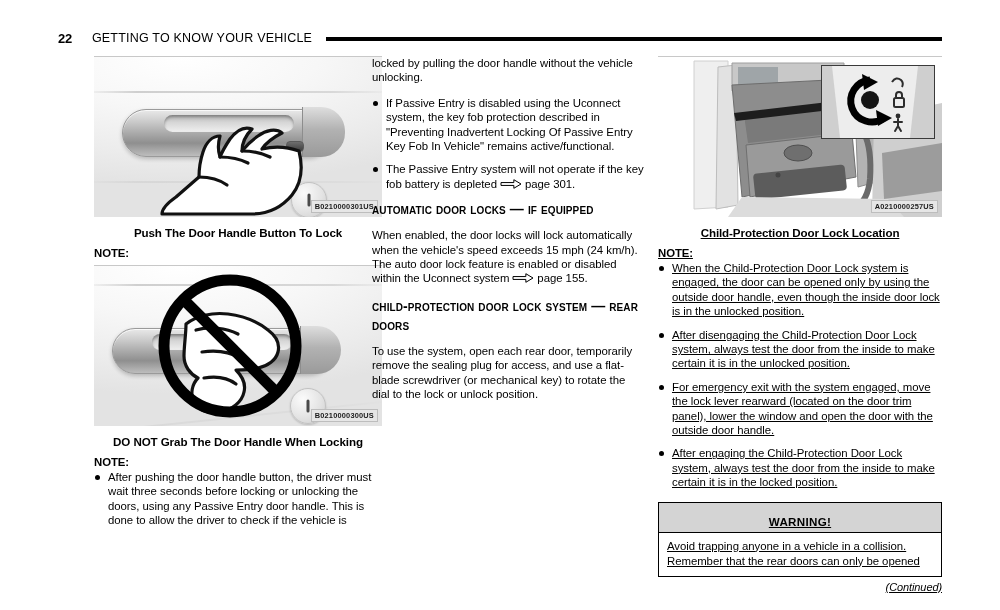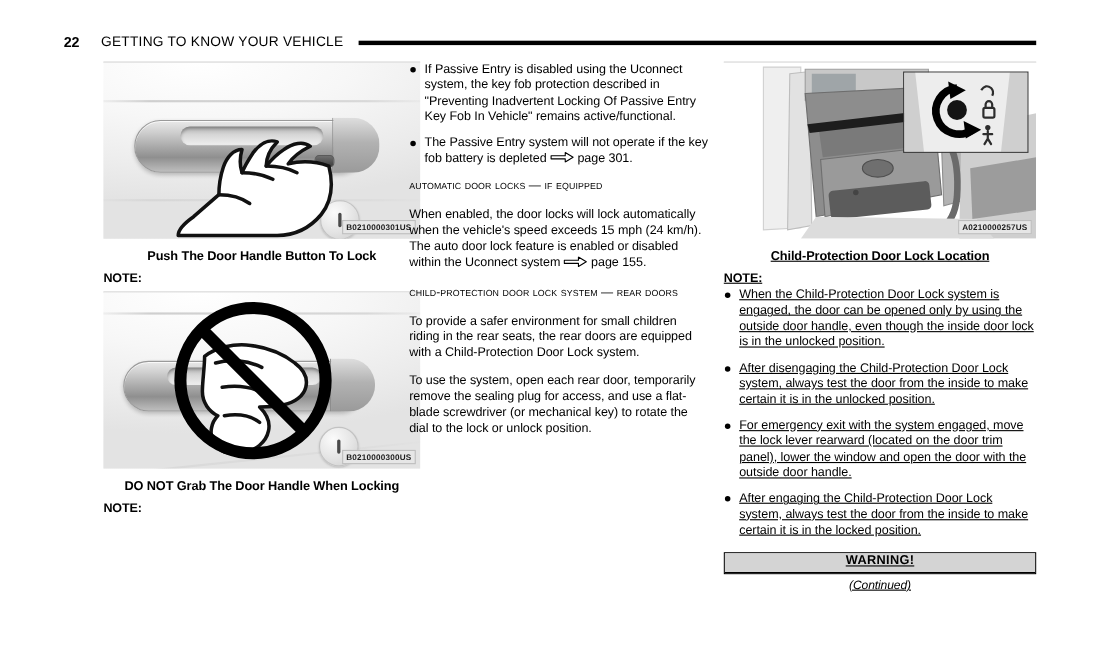--- a/index.html
+++ b/index.html
@@ -87,22 +87,22 @@
     left: 1px;
     top: 5px;
     width: 5px;
     height: 5px;
     border-radius: 50%;
     background: #000;
   }
 
   
   h2.section {
-    font-size: 11px;
-    font-weight: normal;
+    font-size: 14px;
+    font-weight: bold;
     margin: 4px 0 9px 0;
     letter-spacing: 0.1px;
     font-stretch: condensed;
     line-height: 19px;
     font-variant: small-caps;
     text-transform: lowercase;
   }
   h2.section.first-line-gap { margin-top: 10px; }
 
   
@@ -226,30 +226,30 @@
     border: 1.4px solid #000000;
     margin-top: 12px;
   }
   .warning-head {
     background: #d4d4d4;
     border-bottom: 1.4px solid #000000;
     text-align: center;
     font-size: 11.6px;
     font-weight: bold;
     letter-spacing: 0.3px;
-    padding: 0 0 4px 0;
+    padding: 12px 0 4px 0;
   }
   .warning-body {
     padding: 6px 8px 7px 8px;
     font-size: 11.4px;
     line-height: 15px;
     letter-spacing: -0.05px;
   }
   .continued {
-    text-align: center;
+    text-align: right;
     font-size: 11px;
     font-style: italic;
     margin-top: 4px;
     letter-spacing: -0.1px;
   }
 </style>
 </head>
 <body>
 
 <div class="page-header">
@@ -311,39 +311,42 @@
       <svg class="prohibit" style="left:62px; top:6px;" width="148" height="150" viewBox="0 0 148 150">
         <circle cx="74" cy="74" r="66" fill="none" stroke="#000000" stroke-width="11"></circle>
         <line x1="27" y1="27" x2="121" y2="121" stroke="#000000" stroke-width="11"></line>
       </svg>
       <span class="fig-id">B0210000300US</span>
     </div>
   </div>
   <div class="fig-caption">DO NOT Grab The Door Handle When Locking</div>
 
   <div class="note-label">NOTE:</div>
+  <ul class="bullets">
+    <li>After pushing the door handle button, the driver must wait three seconds before locking or unlocking the doors, using any Passive Entry door handle. This is done to allow the driver to check if the vehicle is</li>
+  </ul>
 </div>
 
 <div class="col col-mid">
 
+  <p class="body">locked by pulling the door handle without the vehicle unlocking.</p>
 
   <ul class="bullets">
     <li>If Passive Entry is disabled using the Uconnect system, the key fob protection described in "Preventing Inadvertent Locking Of Passive Entry Key Fob In Vehicle" remains active/functional.</li>
     <li><span>The Passive Entry system will not operate if the key fob battery is depleted</span><svg class="pgarrow" viewBox="0 0 30 14">
           <path d="M1 5 H19 V1 L29 7 L19 13 V9 H1 Z" fill="none" stroke="#000" stroke-width="1.4" stroke-linejoin="round"></path>
         </svg><span>page 301.</span></li>
   </ul>
 
   <h2 class="section">Automatic Door Locks — If Equipped</h2>
   <p class="body"><span>When enabled, the door locks will lock automatically when the vehicle's speed exceeds 15 mph (24 km/h). The auto door lock feature is enabled or disabled within the Uconnect system</span><svg class="pgarrow" viewBox="0 0 30 14">
         <path d="M1 5 H19 V1 L29 7 L19 13 V9 H1 Z" fill="none" stroke="#000" stroke-width="1.4" stroke-linejoin="round"></path>
       </svg><span>page 155.</span></p>
 
   <h2 class="section first-line-gap">Child-Protection Door Lock System — Rear Doors</h2>
-  <p class="body">To provide a safer environment for small children riding in the rear seats, the rear doors are equipped with a Child-Protection Door Lock system.</p>
   <p class="body">To use the system, open each rear door, temporarily remove the sealing plug for access, and use a flat-blade screwdriver (or mechanical key) to rotate the dial to the lock or unlock position.</p>
 </div>
 
 <div class="col col-right">
 
   <div class="figure">
     <div class="fig-img" style="background:#ffffff;">
       <div class="rear-scene">
 
         <svg width="284" height="160" viewBox="0 0 284 160" style="position:absolute; inset:0;">
@@ -409,15 +412,16 @@
   <div class="note-label">NOTE:</div>
   <ul class="bullets">
     <li>When the Child-Protection Door Lock system is engaged, the door can be opened only by using the outside door handle, even though the inside door lock is in the unlocked position.</li>
     <li>After disengaging the Child-Protection Door Lock system, always test the door from the inside to make certain it is in the unlocked position.</li>
     <li>For emergency exit with the system engaged, move the lock lever rearward (located on the door trim panel), lower the window and open the door with the outside door handle.</li>
     <li>After engaging the Child-Protection Door Lock system, always test the door from the inside to make certain it is in the locked position.</li>
   </ul>
 
   <div class="warning-box">
     <div class="warning-head">WARNING!</div>
+    <div class="warning-body">Avoid trapping anyone in a vehicle in a collision. Remember that the rear doors can only be opened</div>
   </div>
   <div class="continued">(Continued)</div>
 </div>
 
 </body></html>

